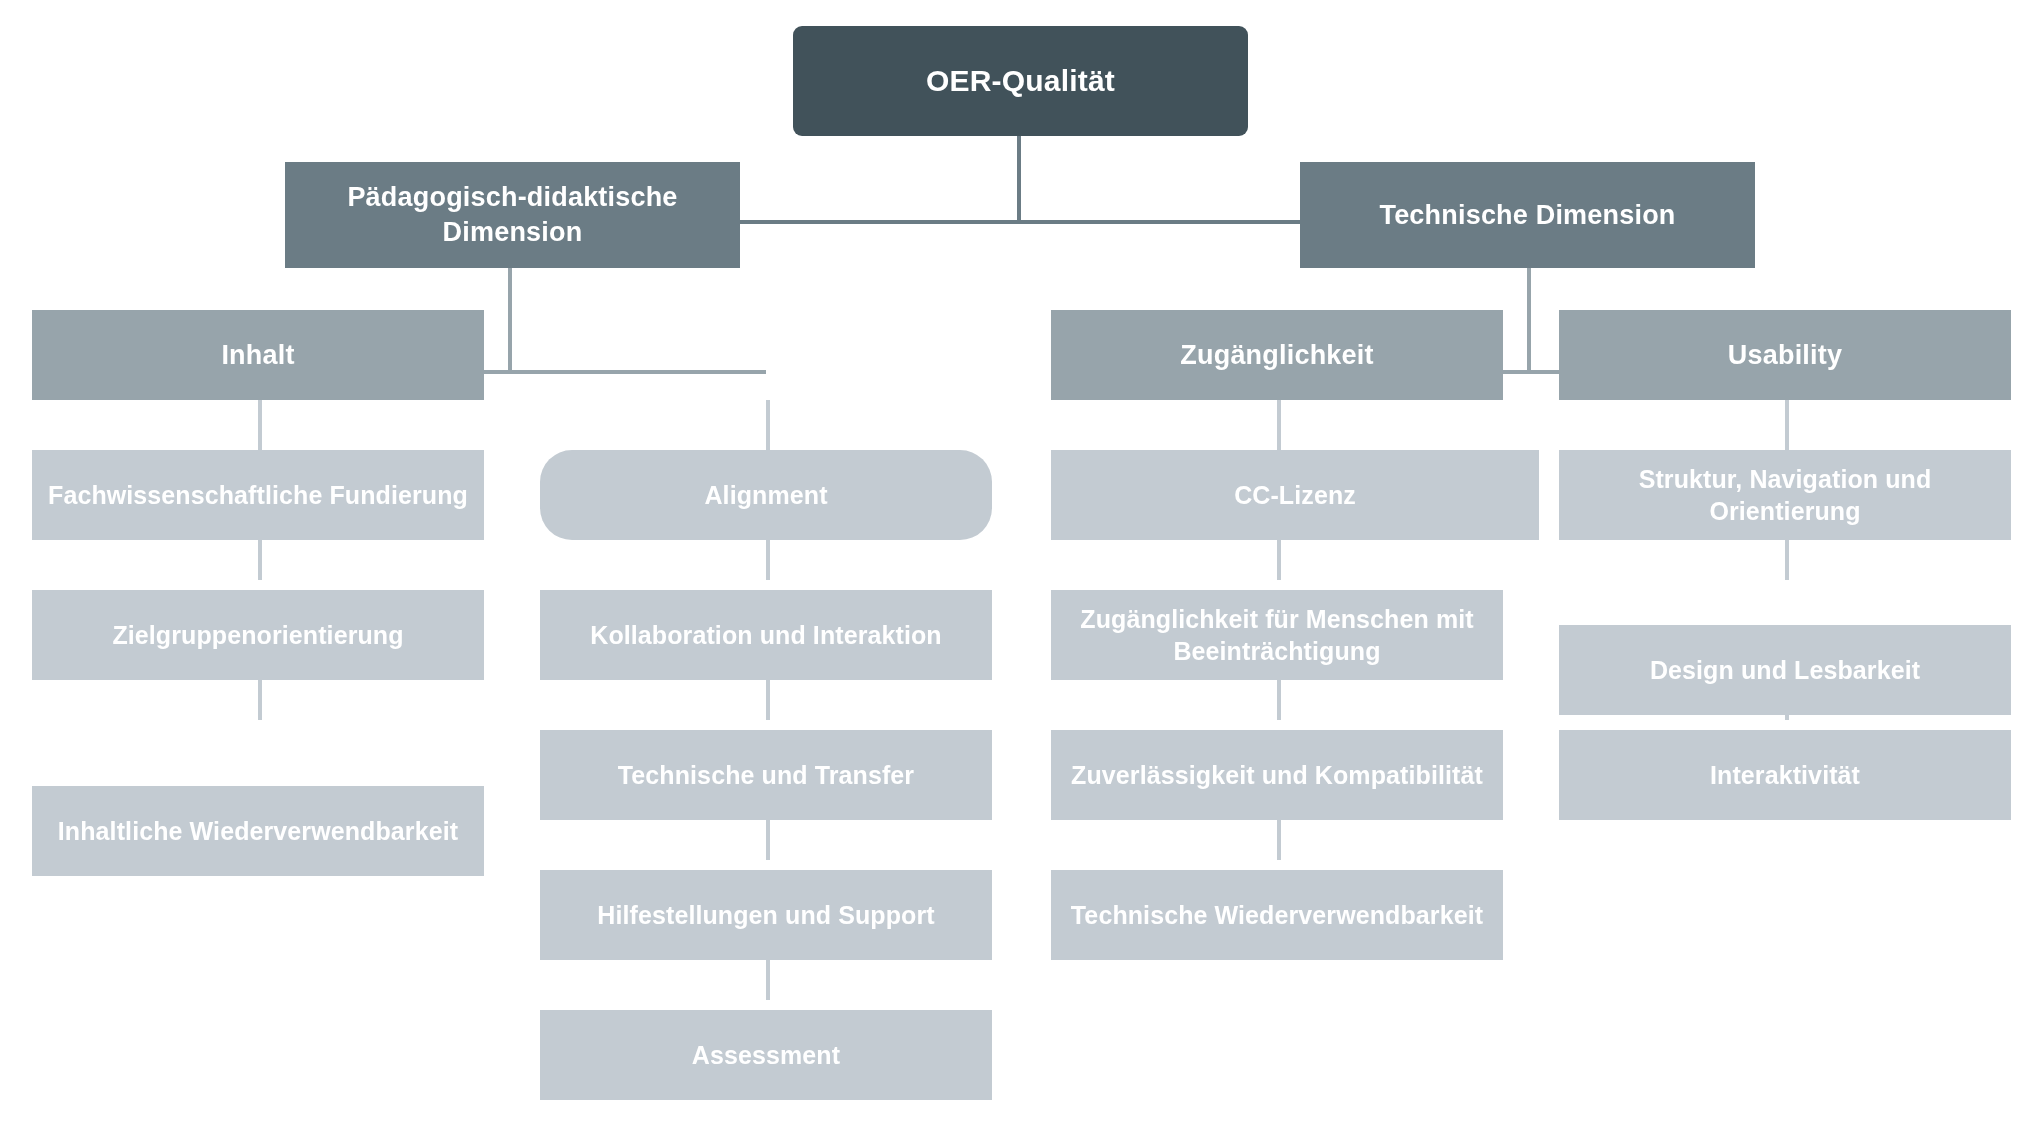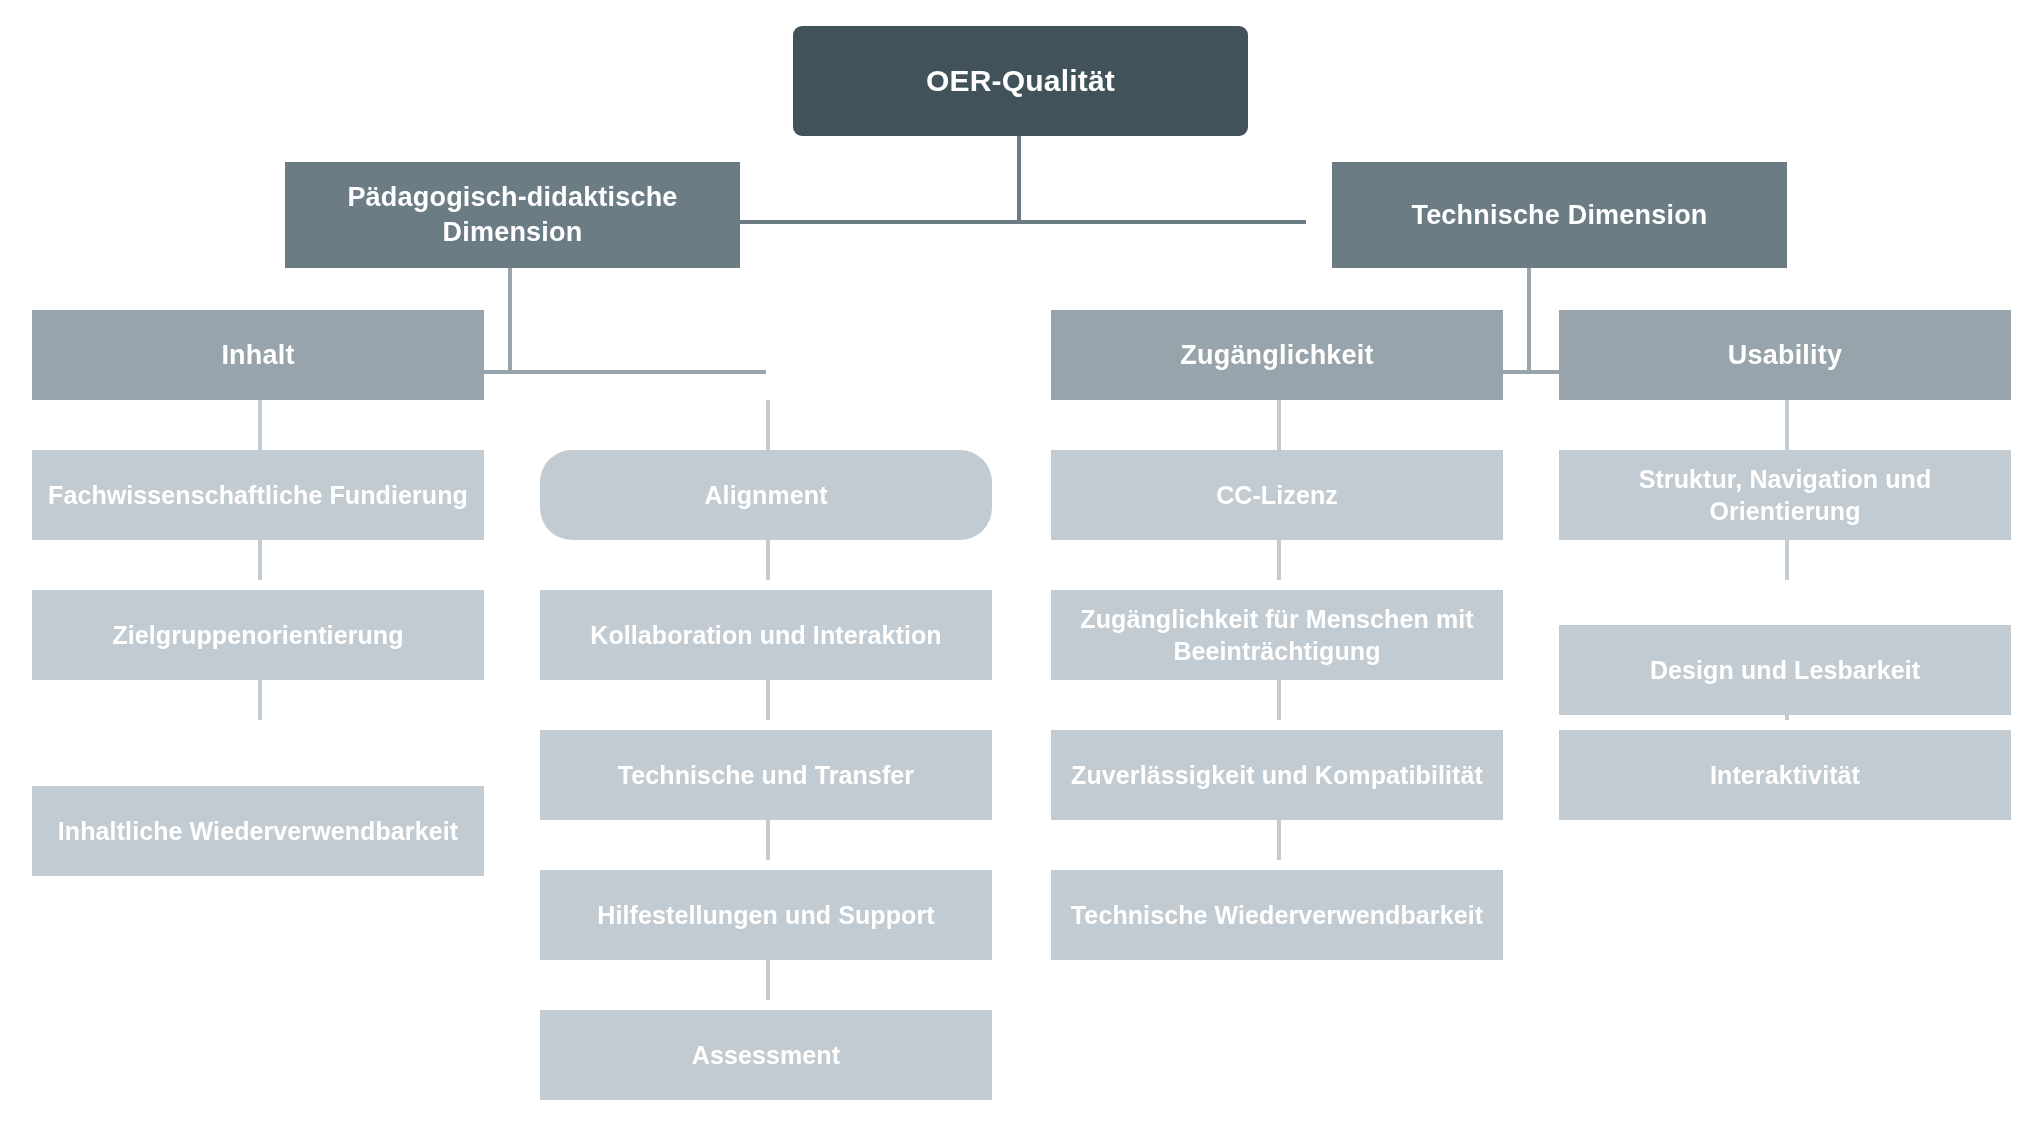--- a/index.html
+++ b/index.html
@@ -87,21 +87,21 @@
   <div class="conn v light" style="left:1785px; top:680px; height:40px;"></div>
 
   <div class="node lvl-root" style="left:793px; top:26px; width:455px; height:110px;">
     <span class="node-label">OER-Qualität</span>
   </div>
 
   <div class="node lvl-dim" style="left:285px; top:162px; width:455px; height:106px;">
     <span class="node-label">Pädagogisch-didaktische Dimension</span>
   </div>
 
-  <div class="node lvl-dim" style="left:1300px; top:162px; width:455px; height:106px;margin-left:32px;">
+  <div class="node lvl-dim" style="left:1300px; top:162px; width:455px; height:106px;">
     <span class="node-label">Technische Dimension</span>
   </div>
 
   <div class="node lvl-cat" style="left:32px; top:310px; width:452px; height:90px;">
     <span class="node-label">Inhalt</span>
   </div>
 
 
   <div class="node lvl-cat" style="left:1051px; top:310px; width:452px; height:90px;">
     <span class="node-label">Zugänglichkeit</span>
@@ -130,21 +130,21 @@
   <div class="node lvl-leaf" style="left:540px; top:730px; width:452px; height:90px;">
     <span class="node-label">Technische und Transfer</span>
   </div>
   <div class="node lvl-leaf" style="left:540px; top:870px; width:452px; height:90px;">
     <span class="node-label">Hilfestellungen und Support</span>
   </div>
   <div class="node lvl-leaf" style="left:540px; top:1010px; width:452px; height:90px;">
     <span class="node-label">Assessment</span>
   </div>
 
-  <div class="node lvl-leaf" style="left:1051px; top:450px; width:452px; height:90px;">
+  <div class="node lvl-leaf" style="left:1051px; top:450px; width:488px; height:90px;">
     <span class="node-label">CC-Lizenz</span>
   </div>
   <div class="node lvl-leaf" style="left:1051px; top:590px; width:452px; height:90px;">
     <span class="node-label">Zugänglichkeit für Menschen mit Beeinträchtigung</span>
   </div>
   <div class="node lvl-leaf" style="left:1051px; top:730px; width:452px; height:90px;">
     <span class="node-label">Zuverlässigkeit und Kompatibilität</span>
   </div>
   <div class="node lvl-leaf" style="left:1051px; top:870px; width:452px; height:90px;">
     <span class="node-label">Technische Wiederverwendbarkeit</span>

